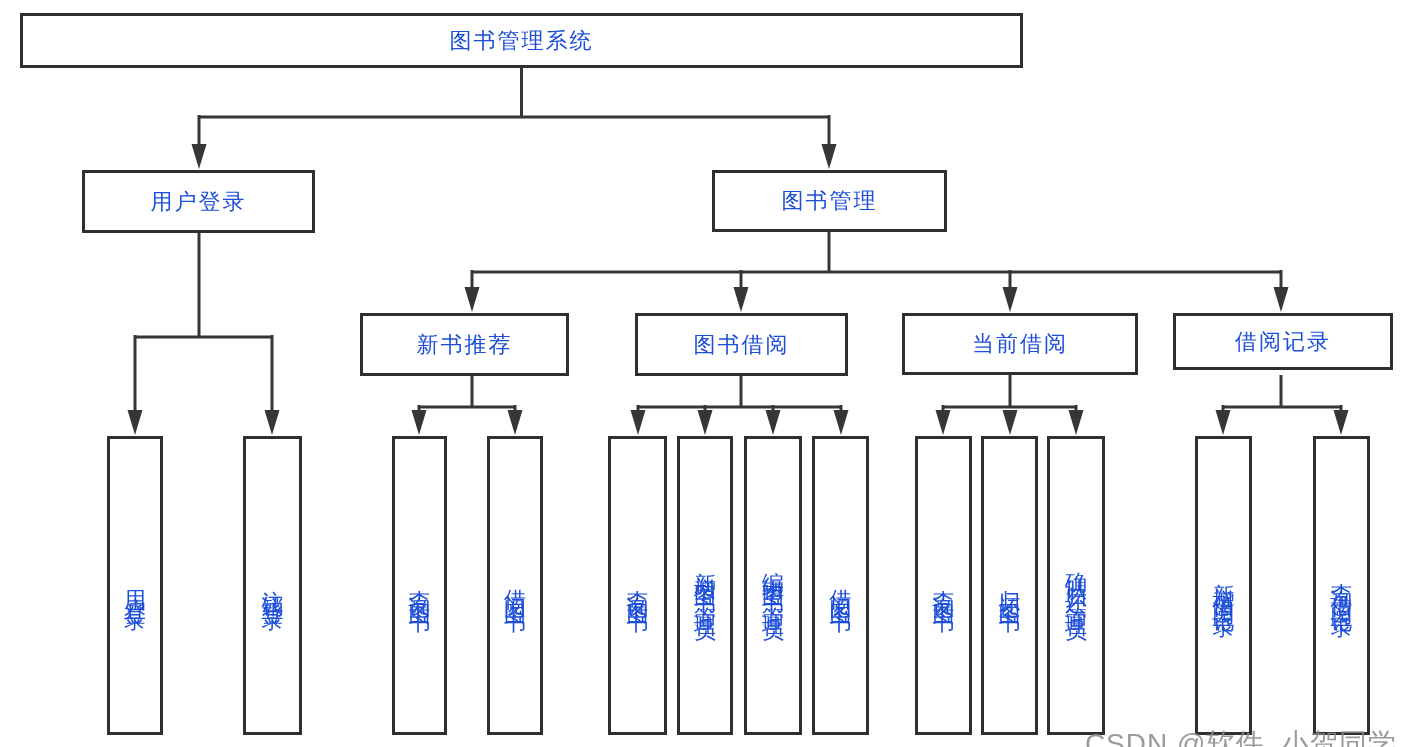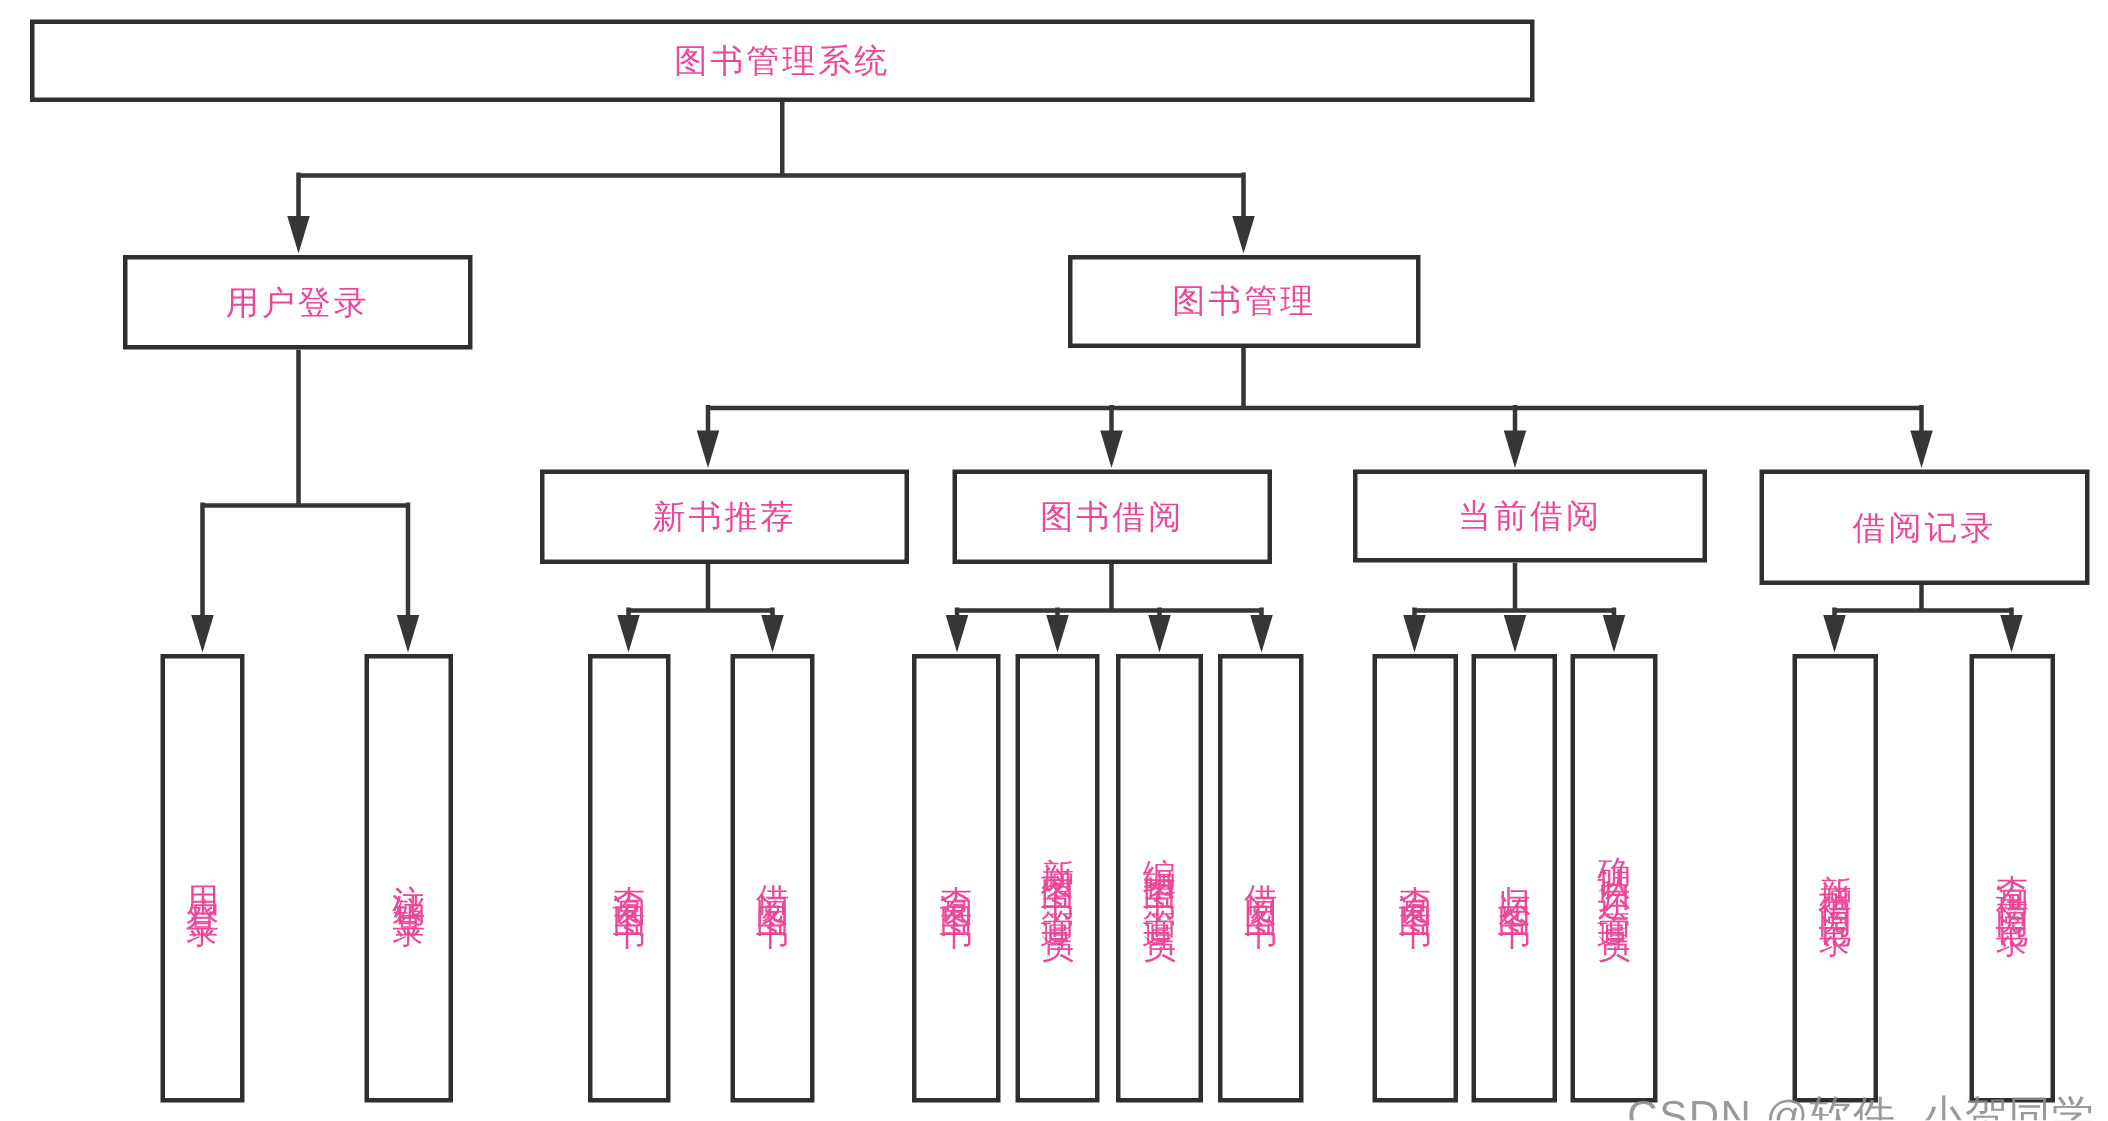--- a/index.html
+++ b/index.html
@@ -11,21 +11,21 @@
     overflow:hidden;
   }
   .node{
     position:absolute;
     box-sizing:border-box;
     background:#ffffff;
     border:3px solid #2f2f2f;
     display:flex;
     align-items:center;
     justify-content:center;
-    color:#ec4899;
+    color:#1d4ed8;
     font-size:22px;
     line-height:1;
     letter-spacing:2px;
     white-space:nowrap;
     z-index:2;
   }
   .vnode{
     writing-mode:vertical-rl;
     text-orientation:mixed;
     letter-spacing:7px;
@@ -87,24 +87,24 @@
     <path d="M1281,375 L1281,407 M1221.5,407 L1342.5,407 M1223,405 L1223,414 M1341,405 L1341,414"></path>
     <polygon points="1215.5,410 1230.5,410 1223,435"></polygon>
     <polygon points="1333.5,410 1348.5,410 1341,435"></polygon>
   </svg>
 
   <div class="node" style="left:20px;top:13px;width:1003px;height:55px;">图书管理系统</div>
 
   <div class="node" style="left:82px;top:170px;width:233px;height:63px;">用户登录</div>
   <div class="node" style="left:712px;top:170px;width:235px;height:62px;text-align:center;">图书管理</div>
 
-  <div class="node" style="left:360px;top:313px;width:246px;height:63px;">新书推荐</div>
+  <div class="node" style="left:360px;top:313px;width:209px;height:63px;">新书推荐</div>
   <div class="node" style="left:635px;top:313px;width:213px;height:63px;">图书借阅</div>
   <div class="node" style="left:902px;top:313px;width:236px;height:62px;">当前借阅</div>
-  <div class="node" style="left:1173px;top:313px;width:220px;height:77px;">借阅记录</div>
+  <div class="node" style="left:1173px;top:313px;width:220px;height:57px;">借阅记录</div>
 
   <div class="node vnode" style="left:107px;top:436px;width:56px;height:299px;">用户登录</div>
   <div class="node vnode" style="left:243px;top:436px;width:59px;height:299px;">注销登录</div>
 
   <div class="node vnode" style="left:392px;top:436px;width:55px;height:299px;">查询图书</div>
   <div class="node vnode" style="left:487px;top:436px;width:56px;height:299px;">借阅图书</div>
 
   <div class="node vnode" style="left:608px;top:436px;width:59px;height:299px;">查询图书</div>
   <div class="node vnode" style="left:677px;top:436px;width:56px;height:299px;">新增图书（管理员）</div>
   <div class="node vnode" style="left:744px;top:436px;width:58px;height:299px;">编辑图书（管理员）</div>

